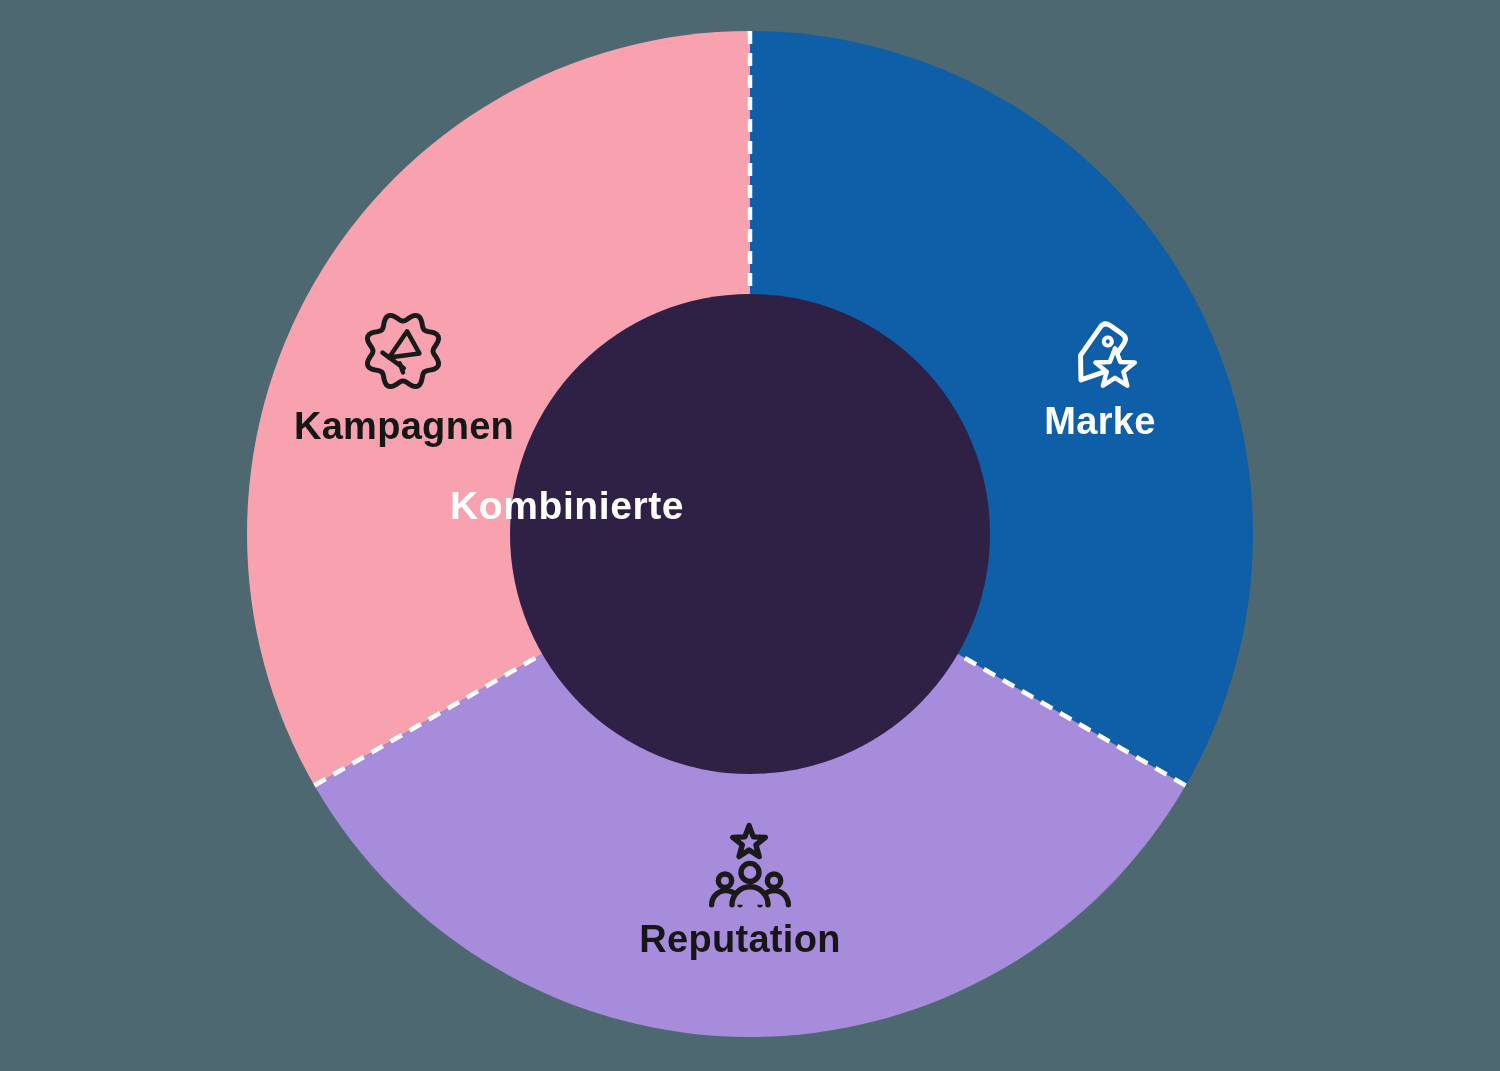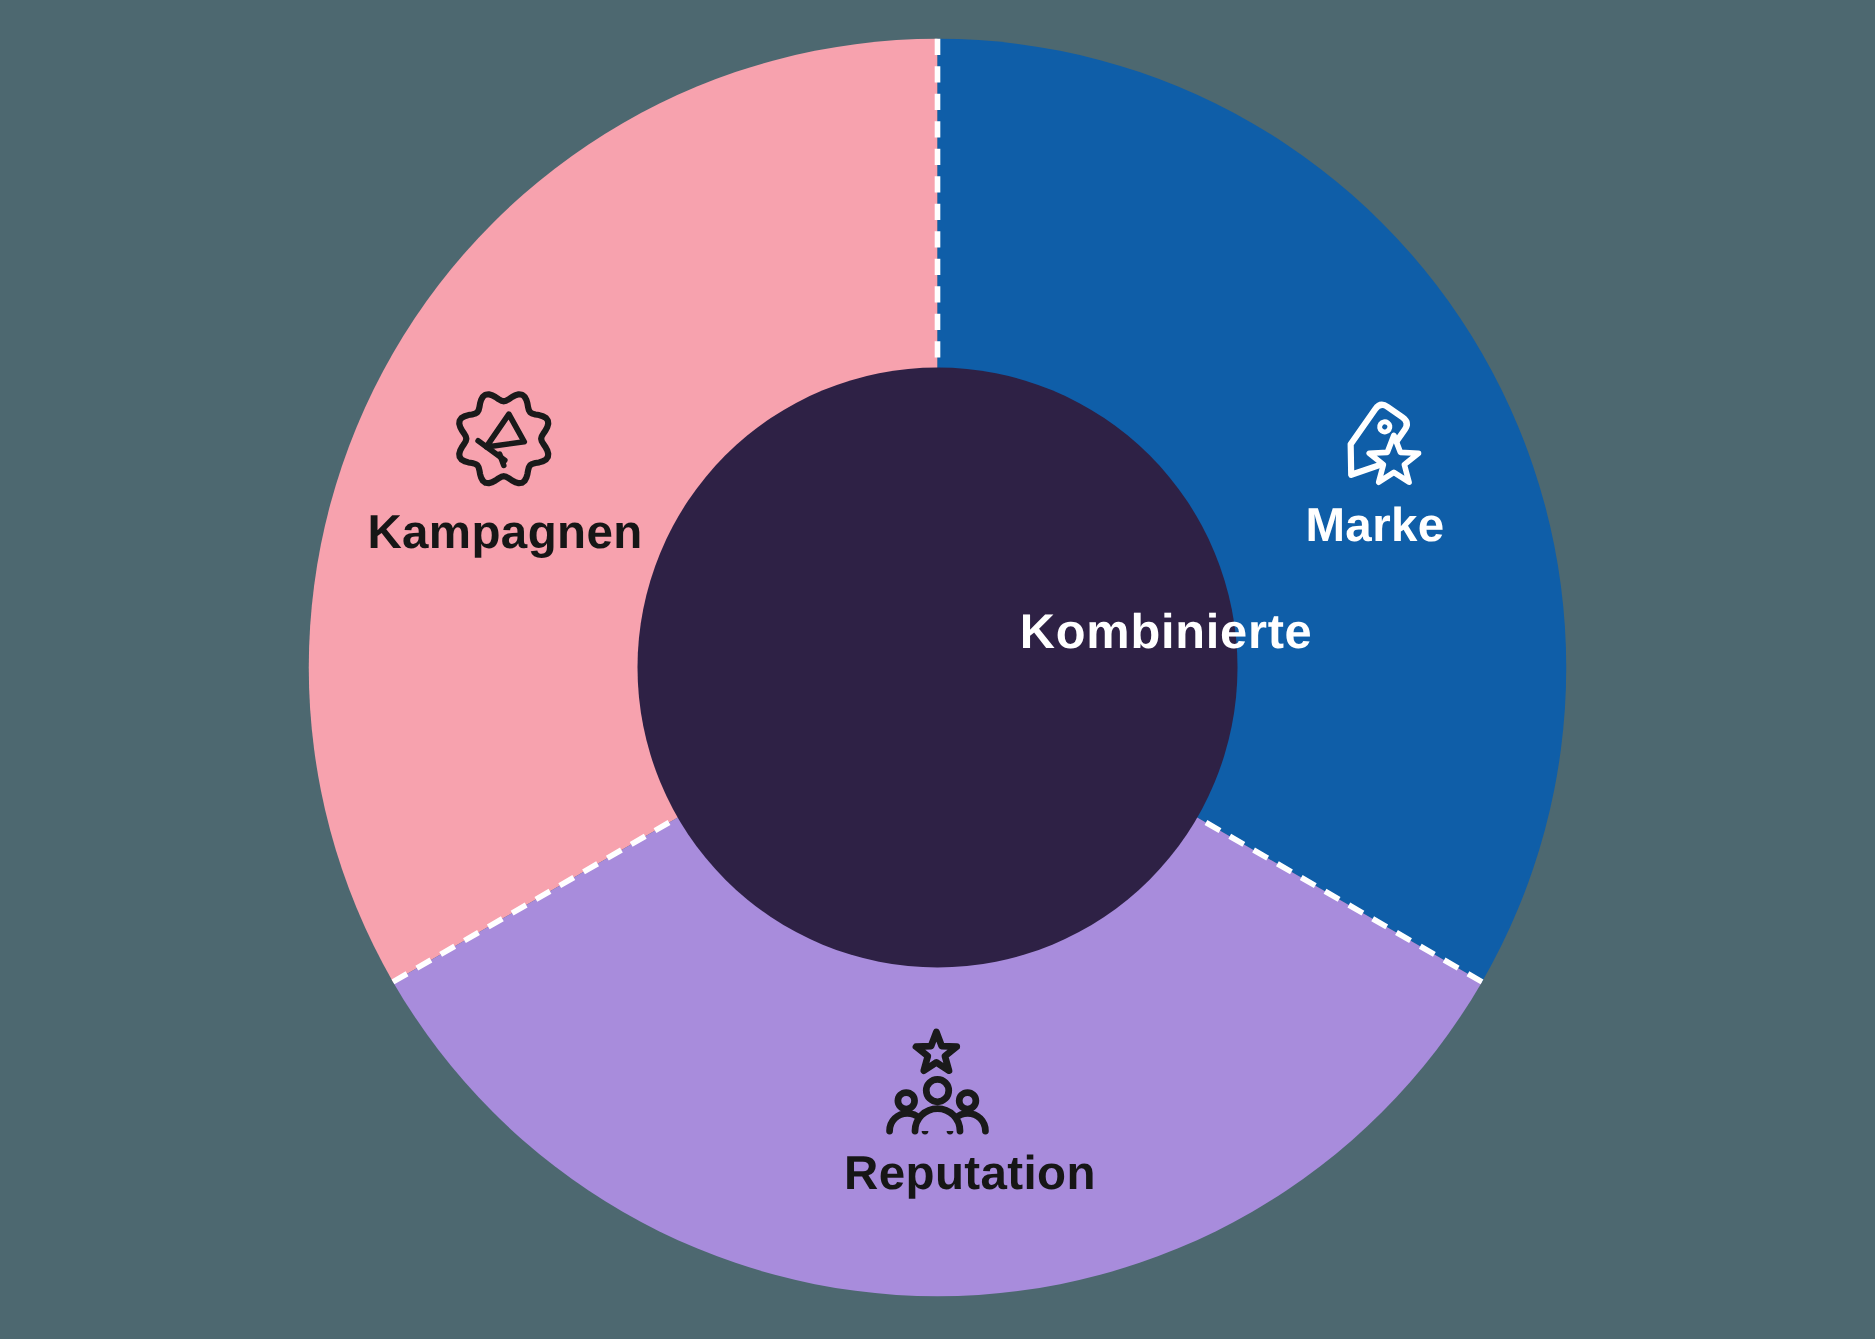--- a/index.html
+++ b/index.html
@@ -7,21 +7,21 @@
          font-family:"Liberation Sans", sans-serif;}
   .donut{position:absolute;left:0;top:0;}
   .icon{position:absolute;}
   .divider-line{fill:none;stroke-width:4.5;stroke-dasharray:13 9;stroke-linecap:butt;}
   .stroke-dark{stroke:#1A1A1A;fill:none;stroke-linecap:round;stroke-linejoin:round;}
   .stroke-light{stroke:#FFFFFF;fill:none;stroke-linecap:round;stroke-linejoin:round;}
   .seg-label{position:absolute;width:320px;text-align:center;font-size:38px;
              font-weight:700;letter-spacing:.3px;}
   .seg-label.dark{color:#161616;}
   .seg-label.light{color:#FFFFFF;}
-  .center-title{position:absolute;left:450px;top:472px;width:600px;text-align:right;
+  .center-title{position:absolute;left:450px;top:472px;width:600px;text-align:left;
                 color:#FFFFFF;font-size:39px;font-weight:700;line-height:67px;
                 letter-spacing:.6px;}
 </style>
 </head>
 <body>
 
 <div class="stage">
 
   <svg class="donut" width="1500" height="1071" viewBox="0 0 1500 1071">
     <rect x="0" y="0" width="1500" height="1071" fill="#4D6870"></rect>
@@ -59,19 +59,19 @@
     <path class="stroke-dark" stroke-width="6" d="M7.4,92 A15.7,15.7 0 0 1 38.9,92"></path>
     <circle class="stroke-dark" stroke-width="6" cx="76.7" cy="65.2" r="7.4"></circle>
     <path class="stroke-dark" stroke-width="6" d="M61.1,92 A15.7,15.7 0 0 1 92.6,92"></path>
     <path stroke="#1A1A1A" stroke-width="6" stroke-linecap="round" d="M30,92 A20,20 0 0 1 70,92" fill="#A88CDC"></path>
     <circle stroke="#1A1A1A" stroke-width="6" cx="50" cy="56" r="10" fill="#A88CDC"></circle>
     <path class="stroke-dark" stroke-width="6" d="M49,4 L53.7,16.5 L67.1,17.1 L56.6,25.5 L60.2,38.4 L49,31 L37.8,38.4 L41.4,25.5 L30.9,17.1 L44.3,16.5 Z"></path>
   </svg>
 
   <div class="seg-label light" style="left:940px;top:400px">Marke</div>
   <div class="seg-label dark" style="left:244px;top:405px">Kampagnen</div>
-  <div class="seg-label dark" style="left:616px;top:918px">Reputation</div>
+  <div class="seg-label dark" style="left:580px;top:918px">Reputation</div>
 
   <div class="center-title">
     <div>Kombinierte</div>
   </div>
 
 </div>
 
 </body></html>

